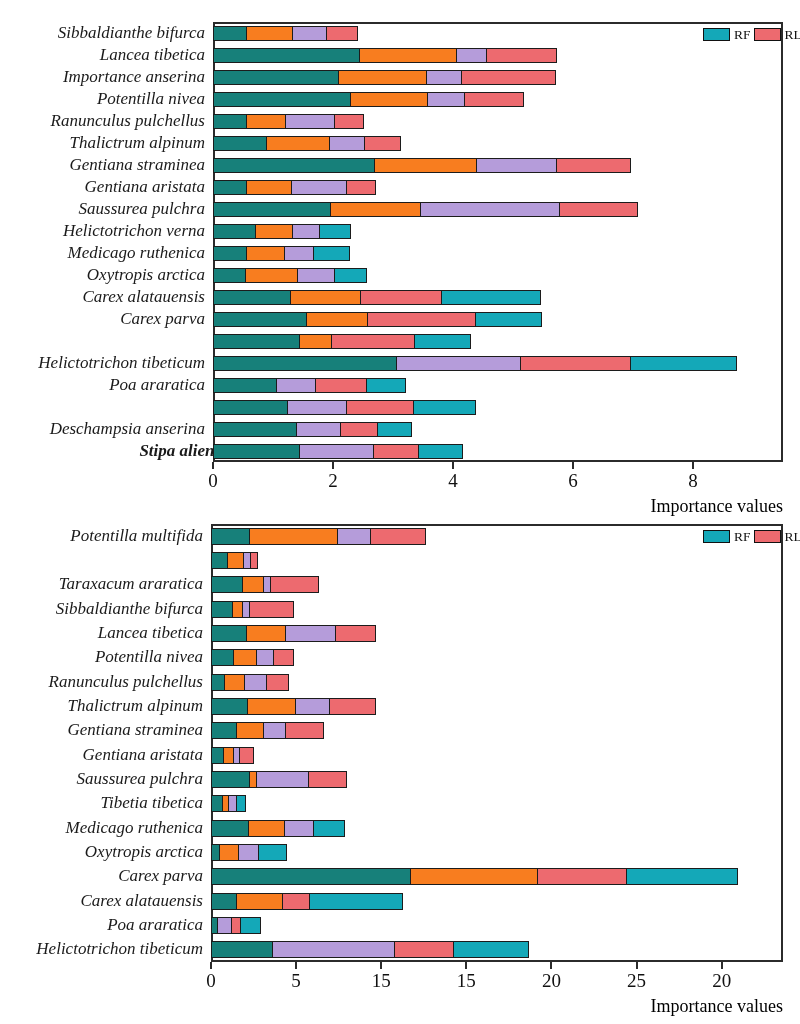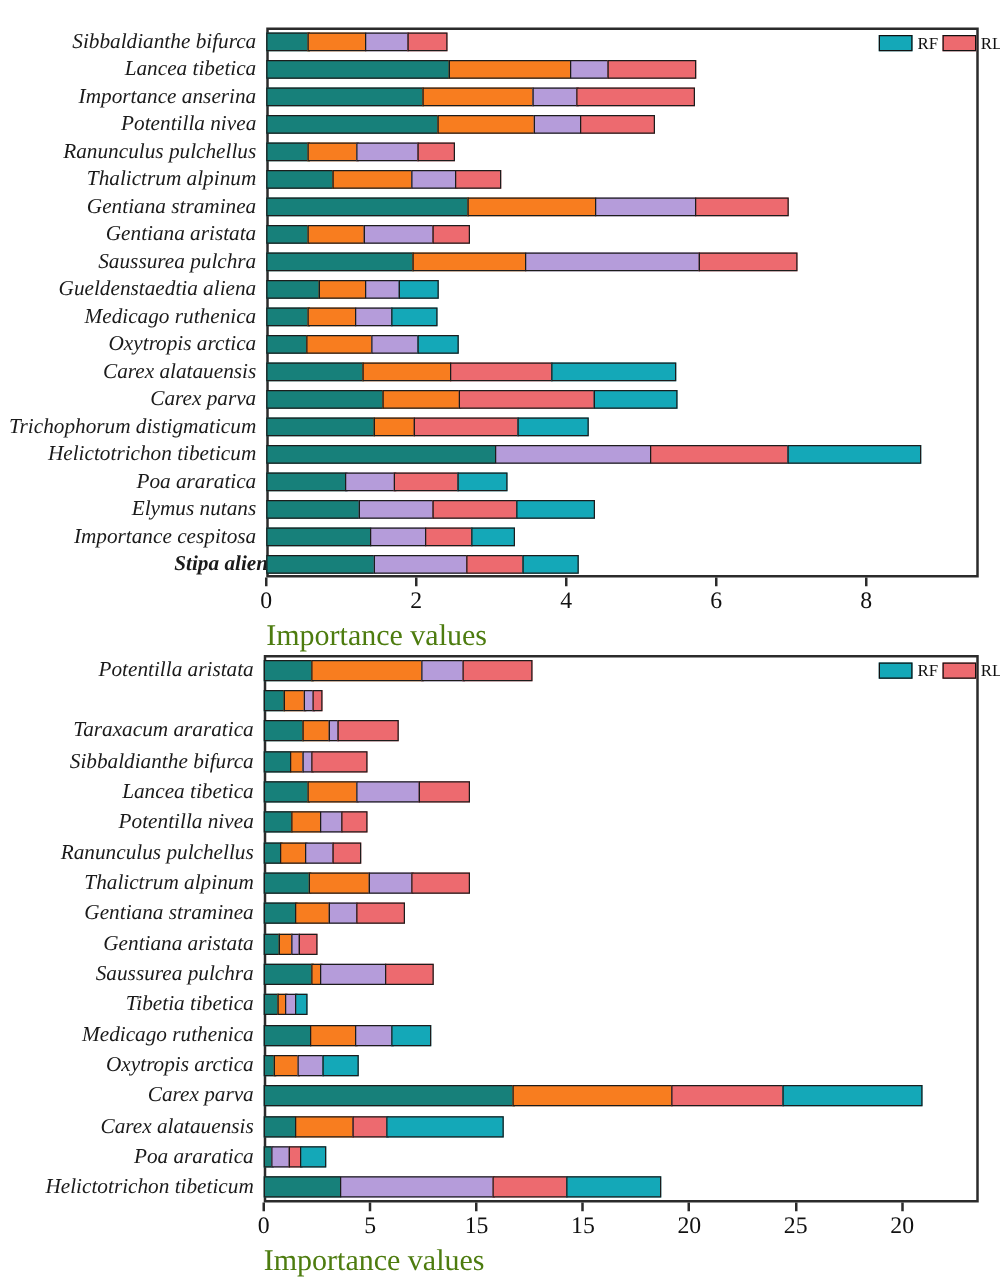--- a/index.html
+++ b/index.html
@@ -11,21 +11,21 @@
   .plot-box{position:absolute;border:2px solid #2b2b2b;box-sizing:border-box;background:#fff;}
   .cat-label{
     position:absolute;text-align:right;font-style:italic;font-size:17px;
     line-height:1.1;white-space:nowrap;color:#1a1a1a;
   }
   .bar{position:absolute;display:flex;}
   .seg{height:100%;box-sizing:border-box;border:1.4px solid #1c1c1c;flex:0 0 auto;}
   .seg + .seg{margin-left:-1.4px;}
   .tick-mark{position:absolute;width:2px;background:#2b2b2b;}
   .tick-label{position:absolute;font-size:19px;text-align:center;width:44px;color:#111;}
-  .x-label{position:absolute;text-align:left;font-size:24px;color:#4d7c0f;}
+  .x-label{position:absolute;text-align:right;font-size:18px;color:#000000;}
   .legend{position:absolute;display:flex;flex-direction:row;gap:3px;}
   .legend-item{display:flex;align-items:center;height:15px;}
   .legend-swatch{width:27px;height:13px;box-sizing:border-box;border:1.3px solid #111;}
   .legend-label{font-size:13.5px;margin-left:4px;line-height:1;color:#111;}
 </style>
 </head>
 <body>
 
 <section class="chart" id="chart-0">
     <div class="plot-box" style="left: 213px; top: 22px; width: 570px; height: 440px; border-color: rgb(43, 43, 43);"></div>
@@ -85,21 +85,21 @@
       <div class="seg" title="RC: 0.94" style="width: 56.4px; background: rgb(181, 156, 218); border-color: rgb(28, 28, 28);"></div>
       <div class="seg" title="RL: 0.51" style="width: 30.6px; background: rgb(237, 106, 111); border-color: rgb(28, 28, 28);"></div>
     </div>
     <div class="cat-label" style="left: 0px; width: 205px; top: 199.5px;">Saussurea pulchra</div>
     <div class="bar" style="left: 213px; top: 201.5px; height: 15px;">
       <div class="seg" title="CK: 1.97" style="width: 118.2px; background: rgb(23, 128, 122); border-color: rgb(28, 28, 28);"></div>
       <div class="seg" title="RG: 1.52" style="width: 91.2px; background: rgb(248, 125, 31); border-color: rgb(28, 28, 28);"></div>
       <div class="seg" title="RC: 2.34" style="width: 140.4px; background: rgb(181, 156, 218); border-color: rgb(28, 28, 28);"></div>
       <div class="seg" title="RL: 1.33" style="width: 79.8px; background: rgb(237, 106, 111); border-color: rgb(28, 28, 28);"></div>
     </div>
-    <div class="cat-label" style="left: 0px; width: 205px; top: 221.5px;">Gueldenstaedtia aliena</div>
+    <div class="cat-label" style="left: 0px; width: 205px; top: 221.5px;">Helictotrichon verna</div>
     <div class="bar" style="left: 213px; top: 223.5px; height: 15px;">
       <div class="seg" title="CK: 0.72" style="width: 43.2px; background: rgb(23, 128, 122); border-color: rgb(28, 28, 28);"></div>
       <div class="seg" title="RG: 0.64" style="width: 38.4px; background: rgb(248, 125, 31); border-color: rgb(28, 28, 28);"></div>
       <div class="seg" title="RC: 0.47" style="width: 28.2px; background: rgb(181, 156, 218); border-color: rgb(28, 28, 28);"></div>
       <div class="seg" title="RF: 0.54" style="width: 32.4px; background: rgb(20, 168, 184); border-color: rgb(28, 28, 28);"></div>
     </div>
     <div class="cat-label" style="left: 0px; width: 205px; top: 243.5px;">Medicago ruthenica</div>
     <div class="bar" style="left: 213px; top: 245.5px; height: 15px;">
       <div class="seg" title="CK: 0.58" style="width: 34.8px; background: rgb(23, 128, 122); border-color: rgb(28, 28, 28);"></div>
       <div class="seg" title="RG: 0.65" style="width: 39px; background: rgb(248, 125, 31); border-color: rgb(28, 28, 28);"></div>
@@ -120,49 +120,47 @@
       <div class="seg" title="RL: 1.38" style="width: 82.8px; background: rgb(237, 106, 111); border-color: rgb(28, 28, 28);"></div>
       <div class="seg" title="RF: 1.66" style="width: 99.6px; background: rgb(20, 168, 184); border-color: rgb(28, 28, 28);"></div>
     </div>
     <div class="cat-label" style="left: 0px; width: 205px; top: 309.5px;">Carex parva</div>
     <div class="bar" style="left: 213px; top: 311.5px; height: 15px;">
       <div class="seg" title="CK: 1.57" style="width: 94.2px; background: rgb(23, 128, 122); border-color: rgb(28, 28, 28);"></div>
       <div class="seg" title="RG: 1.05" style="width: 63px; background: rgb(248, 125, 31); border-color: rgb(28, 28, 28);"></div>
       <div class="seg" title="RL: 1.81" style="width: 108.6px; background: rgb(237, 106, 111); border-color: rgb(28, 28, 28);"></div>
       <div class="seg" title="RF: 1.12" style="width: 67.2px; background: rgb(20, 168, 184); border-color: rgb(28, 28, 28);"></div>
     </div>
-    <div class="cat-label" style="left: 0px; width: 205px; top: 331.5px;">Trichophorum distigmaticum</div>
     <div class="bar" style="left: 213px; top: 333.5px; height: 15px;">
       <div class="seg" title="CK: 1.45" style="width: 87px; background: rgb(23, 128, 122); border-color: rgb(28, 28, 28);"></div>
       <div class="seg" title="RG: 0.56" style="width: 33.6px; background: rgb(248, 125, 31); border-color: rgb(28, 28, 28);"></div>
       <div class="seg" title="RL: 1.41" style="width: 84.6px; background: rgb(237, 106, 111); border-color: rgb(28, 28, 28);"></div>
       <div class="seg" title="RF: 0.95" style="width: 57px; background: rgb(20, 168, 184); border-color: rgb(28, 28, 28);"></div>
     </div>
     <div class="cat-label" style="left: 0px; width: 205px; top: 353.5px;">Helictotrichon tibeticum</div>
     <div class="bar" style="left: 213px; top: 355.5px; height: 15px;">
       <div class="seg" title="CK: 3.07" style="width: 184.2px; background: rgb(23, 128, 122); border-color: rgb(28, 28, 28);"></div>
       <div class="seg" title="RC: 2.09" style="width: 125.4px; background: rgb(181, 156, 218); border-color: rgb(28, 28, 28);"></div>
       <div class="seg" title="RL: 1.86" style="width: 111.6px; background: rgb(237, 106, 111); border-color: rgb(28, 28, 28);"></div>
       <div class="seg" title="RF: 1.79" style="width: 107.4px; background: rgb(20, 168, 184); border-color: rgb(28, 28, 28);"></div>
     </div>
     <div class="cat-label" style="left: 0px; width: 205px; top: 375.5px;">Poa araratica</div>
     <div class="bar" style="left: 213px; top: 377.5px; height: 15px;">
       <div class="seg" title="CK: 1.08" style="width: 64.8px; background: rgb(23, 128, 122); border-color: rgb(28, 28, 28);"></div>
       <div class="seg" title="RC: 0.67" style="width: 40.2px; background: rgb(181, 156, 218); border-color: rgb(28, 28, 28);"></div>
       <div class="seg" title="RL: 0.87" style="width: 52.2px; background: rgb(237, 106, 111); border-color: rgb(28, 28, 28);"></div>
       <div class="seg" title="RF: 0.67" style="width: 40.2px; background: rgb(20, 168, 184); border-color: rgb(28, 28, 28);"></div>
     </div>
-    <div class="cat-label" style="left: 0px; width: 205px; top: 397.5px;">Elymus nutans</div>
     <div class="bar" style="left: 213px; top: 399.5px; height: 15px;">
       <div class="seg" title="CK: 1.25" style="width: 75px; background: rgb(23, 128, 122); border-color: rgb(28, 28, 28);"></div>
       <div class="seg" title="RC: 1.01" style="width: 60.6px; background: rgb(181, 156, 218); border-color: rgb(28, 28, 28);"></div>
       <div class="seg" title="RL: 1.14" style="width: 68.4px; background: rgb(237, 106, 111); border-color: rgb(28, 28, 28);"></div>
       <div class="seg" title="RF: 1.05" style="width: 63px; background: rgb(20, 168, 184); border-color: rgb(28, 28, 28);"></div>
     </div>
-    <div class="cat-label" style="left: 0px; width: 205px; top: 419.5px;">Importance cespitosa</div>
+    <div class="cat-label" style="left: 0px; width: 205px; top: 419.5px;">Deschampsia anserina</div>
     <div class="bar" style="left: 213px; top: 421.5px; height: 15px;">
       <div class="seg" title="CK: 1.4" style="width: 84px; background: rgb(23, 128, 122); border-color: rgb(28, 28, 28);"></div>
       <div class="seg" title="RC: 0.76" style="width: 45.6px; background: rgb(181, 156, 218); border-color: rgb(28, 28, 28);"></div>
       <div class="seg" title="RL: 0.64" style="width: 38.4px; background: rgb(237, 106, 111); border-color: rgb(28, 28, 28);"></div>
       <div class="seg" title="RF: 0.59" style="width: 35.4px; background: rgb(20, 168, 184); border-color: rgb(28, 28, 28);"></div>
     </div>
     <div class="cat-label" style="left: 18px; width: 205px; top: 441.5px; font-weight: bold;">Stipa aliena</div>
     <div class="bar" style="left: 213px; top: 443.5px; height: 15px;">
       <div class="seg" title="CK: 1.46" style="width: 87.6px; background: rgb(23, 128, 122); border-color: rgb(28, 28, 28);"></div>
       <div class="seg" title="RC: 1.25" style="width: 75px; background: rgb(181, 156, 218); border-color: rgb(28, 28, 28);"></div>
@@ -199,21 +197,21 @@
       </div>
       <div class="legend-item">
         <span class="legend-swatch" style="background: rgb(23, 128, 122);"></span>
         <span class="legend-label">CK</span>
       </div>
     </div>
   </section>
 
 <section class="chart" id="chart-1">
     <div class="plot-box" style="left: 211px; top: 524px; width: 572px; height: 438px; border-color: rgb(43, 43, 43);"></div>
-    <div class="cat-label" style="left: 0px; width: 203px; top: 526.667px;">Potentilla aristata</div>
+    <div class="cat-label" style="left: 0px; width: 203px; top: 526.667px;">Potentilla multifida</div>
     <div class="bar" style="left: 211px; top: 527.667px; height: 17px;">
       <div class="seg" title="CK: 2.33" style="width: 39.6655px; background: rgb(23, 128, 122); border-color: rgb(28, 28, 28);"></div>
       <div class="seg" title="RG: 5.25" style="width: 89.375px; background: rgb(248, 125, 31); border-color: rgb(28, 28, 28);"></div>
       <div class="seg" title="RC: 2.03" style="width: 34.5583px; background: rgb(181, 156, 218); border-color: rgb(28, 28, 28);"></div>
       <div class="seg" title="RL: 3.24" style="width: 55.1571px; background: rgb(237, 106, 111); border-color: rgb(28, 28, 28);"></div>
     </div>
     <div class="bar" style="left: 211px; top: 552px; height: 17px;">
       <div class="seg" title="CK: 1" style="width: 17.0238px; background: rgb(23, 128, 122); border-color: rgb(28, 28, 28);"></div>
       <div class="seg" title="RG: 1.05" style="width: 17.875px; background: rgb(248, 125, 31); border-color: rgb(28, 28, 28);"></div>
       <div class="seg" title="RC: 0.5" style="width: 8.5119px; background: rgb(181, 156, 218); border-color: rgb(28, 28, 28);"></div>

